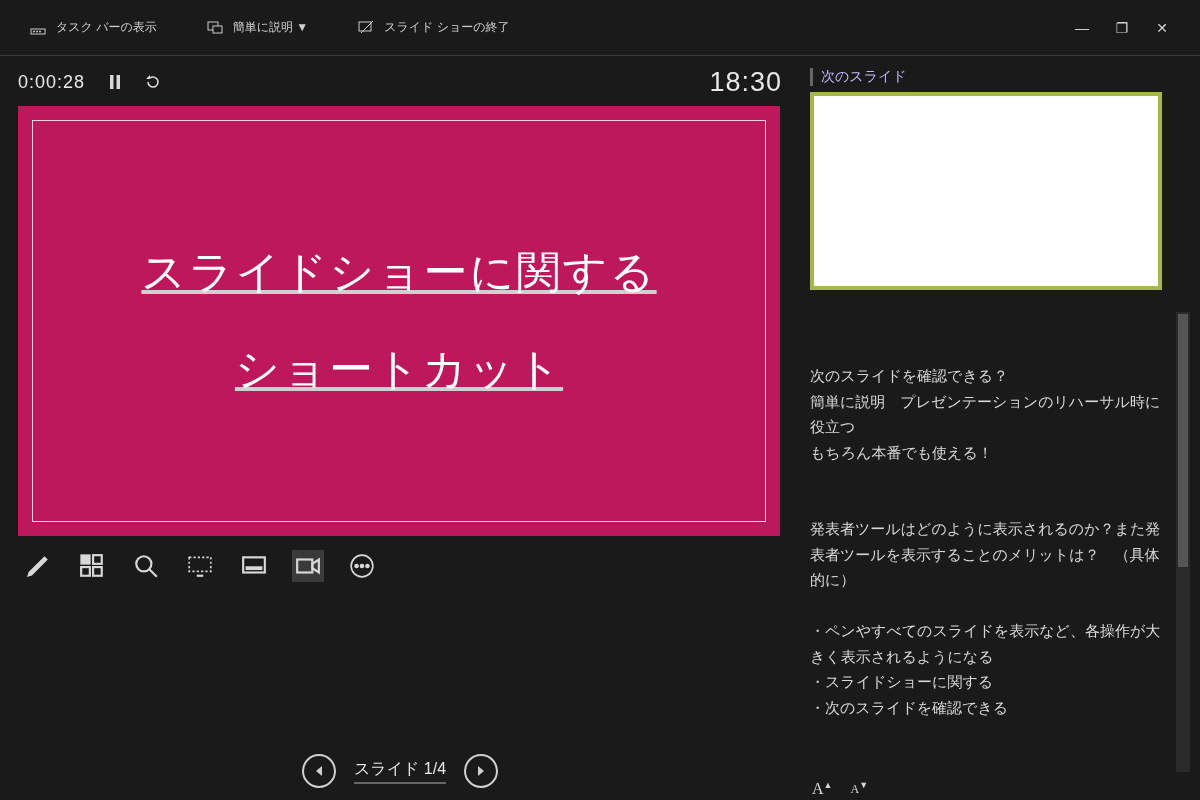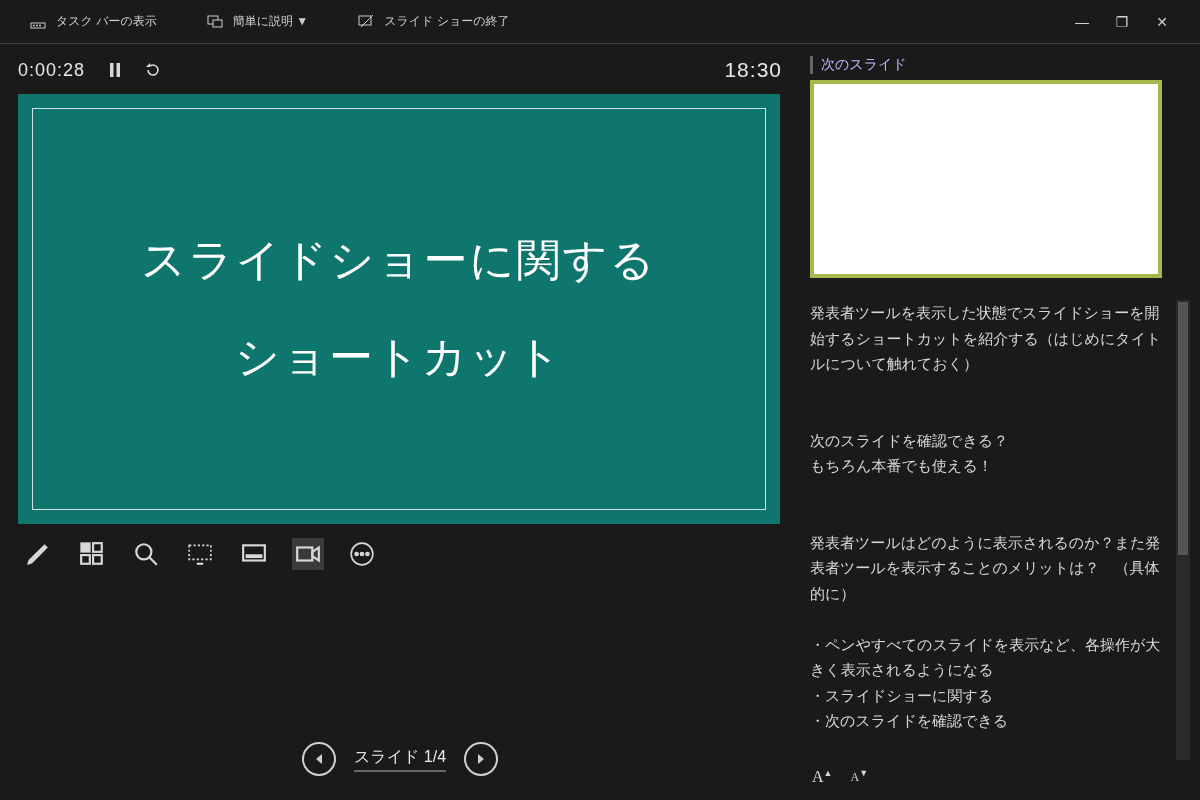--- a/index.html
+++ b/index.html
@@ -1,37 +1,37 @@
 <!DOCTYPE html>
 <html><head>
 <meta charset="utf-8">
 <style>
   * { box-sizing: border-box; margin: 0; padding: 0; }
   html, body { width: 1200px; height: 800px; background: #1a1a1a; color: #d0d0d0; font-family: "Meiryo", "Yu Gothic", sans-serif; overflow: hidden; }
   
   
-  .topbar { height: 44px; display: flex; align-items: center; padding: 0 30px; border-bottom: 1px solid #3a3a3a; font-size: 12px; }
+  .topbar { height: 56px; display: flex; align-items: center; padding: 0 30px; border-bottom: 1px solid #3a3a3a; font-size: 12px; }
   .topbar-item { display: flex; align-items: center; gap: 10px; margin-right: 50px; cursor: pointer; }
   .topbar-icon { width: 16px; height: 16px; display: inline-flex; align-items: center; justify-content: center; }
   .win-controls { margin-left: auto; display: flex; gap: 24px; font-size: 14px; }
   .win-btn { cursor: pointer; color: #d0d0d0; width: 16px; text-align: center; }
   
   
   .main { display: flex; height: calc(800px - 44px); }
   .left { flex: 0 0 800px; display: flex; flex-direction: column; padding: 12px 18px 0 18px; }
   .right { flex: 1; display: flex; flex-direction: column; padding: 12px 10px 0 10px; min-width:0; }
   
   
   .timer-row { display: flex; align-items: center; gap: 24px; font-size: 18px; color: #e8e8e8; margin-bottom: 10px; height: 28px; }
   .timer-elapsed { letter-spacing: 1px; }
   .timer-ctrl { font-size: 14px; cursor: pointer; display:inline-flex; align-items:center; }
-  .clock { margin-left: auto; font-size: 21px; letter-spacing: 1px; }
-  
-  
-  .slide { width: 762px; height: 430px; background: #0f766e; position: relative; display: flex; align-items: center; justify-content: center; }
+  .clock { margin-left: auto; font-size: 27px; letter-spacing: 1px; }
+  
+  
+  .slide { width: 762px; height: 430px; background: #be185d; position: relative; display: flex; align-items: center; justify-content: center; text-decoration: underline; }
   .slide-border { position: absolute; inset: 14px; border: 1px solid rgba(255,255,255,0.8); }
   .slide-title { color: #ffffff; font-size: 44px; line-height: 2.2; text-align: center; font-weight: 300; letter-spacing: 2px; }
   
   
   .toolrow { display: flex; align-items: center; gap: 22px; padding: 14px 4px; }
   .tool { width: 32px; height: 32px; display: flex; align-items: center; justify-content: center; cursor: pointer; color: #d8d8d8; }
   .tool.active { background: #3a3a3a; }
   .tool svg { width: 26px; height: 26px; stroke: #d8d8d8; fill: none; stroke-width: 1.5; }
   
   
@@ -187,24 +187,24 @@
       </div>
     </div>
   </div>
 
   <div class="right">
     <div class="next-label">次のスライド</div>
     <div class="next-slide"></div>
 
     <div class="notes-wrap">
       <div class="notes">
-        <p>発表者ツールを表示した状態でスライドショーを開始するショートカットを紹介する（はじめにタイトルについて触れておく）</p>
         <p>&nbsp;</p>
           <p>&nbsp;</p>
         <p>次のスライドを確認できる？</p>
+        <p>簡単に説明　プレゼンテーションのリハーサル時に役立つ</p>
         <p>もちろん本番でも使える！</p>
         <p>&nbsp;</p>
           <p>&nbsp;</p>
         <p>発表者ツールはどのように表示されるのか？また発表者ツールを表示することのメリットは？　（具体的に）</p>
         <p>&nbsp;</p>
         <p>・ペンやすべてのスライドを表示など、各操作が大きく表示されるようになる</p>
         <p>・スライドショーに関する</p>
         <p>・次のスライドを確認できる</p>
 
       </div>

